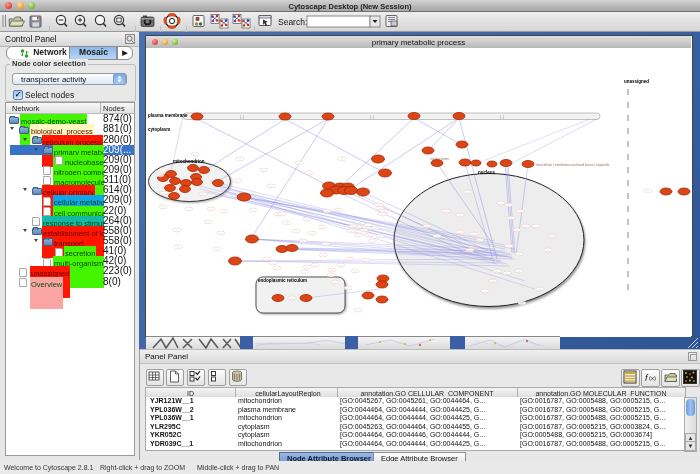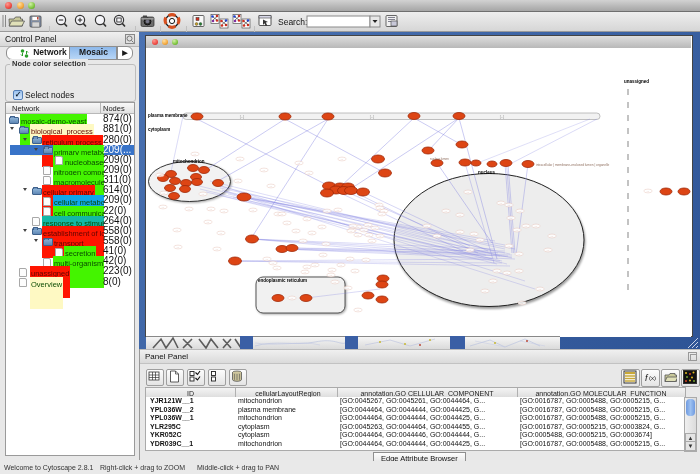--- a/index.html
+++ b/index.html
@@ -44,20 +44,21 @@
 .tabb{position:absolute;top:0;height:12px;line-height:12px;padding:0 7px;font-size:7.5px;color:#111;background:linear-gradient(#fdfdfd,#dfdfdf);border:1px solid #8e8e8e}
 #statusbar{left:0;top:461px;width:700px;height:13px;background:#e9e9e9;font-size:7px;color:#333}
 .st{position:absolute;top:3px}
 svg text{font-family:"Liberation Sans",sans-serif}
 </style></head><body>
 <div id="app">
 <div class="ab" id="titlebar">
  <div class="ab tl" style="left:5px;background:radial-gradient(circle at 35% 30%,#ff9890,#ee4a42 60%,#b2322c)"></div>
  <div class="ab tl" style="left:16.5px;background:radial-gradient(circle at 35% 30%,#ffe0a0,#f4a83c 60%,#c07a20)"></div>
  <div class="ab tl" style="left:28px;background:radial-gradient(circle at 35% 30%,#d2f0a8,#7ec63e 60%,#4e8c22)"></div>
+ <div class="ab" id="tbtitle">Cytoscape Desktop (New Session)</div>
 </div>
 <div class="ab" id="toolbar">
 <svg class="ab" style="left:0;top:0" width="700" height="19" viewBox="0 12 700 19">
 <g stroke="#888" fill="none">
           <path d="M3 15v12M5.5 15v12"></path>
         </g>
 <g>
  <path d="M9 19h5l1.5-2h5v2h2v7h-13z" fill="#c8c89a" stroke="#555" stroke-width="0.8"></path>
  <path d="M9 26l2.5-5h13l-2.5 5z" fill="#e0e0b8" stroke="#555" stroke-width="0.8"></path>
  <rect x="30" y="16" width="11" height="11" rx="1" fill="#8899b5" stroke="#444" stroke-width="0.8"></rect>
@@ -171,20 +172,27 @@
           <circle cx="2.5" cy="2" r="1.8" fill="#2aa02a"></circle>
           <circle cx="6.5" cy="7" r="1.8" fill="#2aa02a"></circle>
           <path d="M2.5 4v3l-1.5-1.5M6.5 5V2l1.5 1.5" stroke="#2aa02a" stroke-width="1" fill="none"></path>
         </svg>
         <span class="ab" style="left:25px;top:0;width:36px;text-align:center">Network</span>
         <div class="ab" id="mosaictab">Mosaic</div>
         <div class="ab" style="left:109px;top:0;width:16px;height:12px;text-align:center;font-size:7px;line-height:12px;border-left:1px solid #8e8e8e">▶</div>
       </div>
 <div class="ab" id="groupbox"></div>
       <div class="ab" id="gblabel">Node color selection</div>
+<div class="ab" id="combo">
+        <span class="ab" style="left:8px;top:0.5px">transporter activity</span>
+        <div class="ab" id="stepper"><svg width="11" height="10">
+            <path d="M5.5 1.5l2.2 3H3.3z" fill="#fff"></path>
+            <path d="M5.5 8.5l2.2-3H3.3z" fill="#fff"></path>
+          </svg></div>
+      </div>
 <div class="ab cbx">✓</div>
       <span class="ab" style="left:25px;top:57.5px;font-size:8.5px;color:#111">Select nodes</span>
 <div class="ab" id="treebox">
 <div class="ab" id="treehead">
           <span class="ab" style="left:6px;top:1px">Network</span>
           <span class="ab" style="left:97px;top:1px">Nodes</span>
           <div class="ab" style="left:94px;top:0;width:1px;height:10px;background:#b8b8b8"></div>
         </div>
 <div class="ab trow" style="top:11.2px">
           <div class="fold" style="left:3px"></div>
@@ -268,31 +276,32 @@
           <div class="tlab" style="left:47px;max-width:49px;overflow:hidden;background:#44f400;color:#0a4a00">multi-organism pre</div>
           <div class="tval" style="color:#111">42(0)</div>
         </div>
 <div class="ab trow" style="top:163.45px">
           <div class="file" style="left:13px"></div>
           <div class="tlab" style="left:24px;max-width:72px;overflow:hidden;background:#ff1500;color:#5e0500">unassigned</div>
           <div class="tval" style="color:#111">223(0)</div>
         </div>
 <div class="ab trow" style="top:173.6px">
           <div class="file" style="left:13px"></div>
-          <div class="tlab" style="left:24px;max-width:72px;overflow:hidden;background:#fef9c3;color:#0a4a00">Overview</div>
+          <div class="tlab" style="left:24px;max-width:72px;overflow:hidden;background:#fca5a5;color:#0a4a00">Overview</div>
           <div class="tval" style="color:#111">8(0)</div>
         </div>
 </div>
 </div>
     <div class="ab" id="mdi" style="left:139px;top:32px;width:561px;height:317px;background:linear-gradient(135deg,#4a72b2,#2e5496)">
 <div class="ab" style="left:6px;top:3px;width:546px;height:300px;border:1px solid #444;background:#fff">
 <div class="ab" style="left:0;top:0;width:545px;height:12px;background:linear-gradient(#dedede,#b8b8b8);border-bottom:1px solid #777">
           <div class="tl ab" style="left:6px;top:2.5px;width:6px;height:6px;background:radial-gradient(circle at 35% 30%,#ff9890,#ee4a42 60%,#b2322c)"></div>
           <div class="tl ab" style="left:16px;top:2.5px;width:6px;height:6px;background:radial-gradient(circle at 35% 30%,#ffe0a0,#f4a83c 60%,#c07a20)"></div>
           <div class="tl ab" style="left:26px;top:2.5px;width:6px;height:6px;background:radial-gradient(circle at 35% 30%,#d2f0a8,#7ec63e 60%,#4e8c22)"></div>
+          <div class="ab" style="left:0;top:1.5px;width:545px;text-align:center;font-size:8px;color:#111">primary metabolic process</div>
         </div>
 <svg class="ab" style="left:0;top:12px" width="545" height="289" viewBox="146 47 545 289">
           <rect x="146" y="47" width="545" height="289" fill="#fff"></rect>
           <rect x="183" y="112" width="417" height="6.5" rx="3.2" fill="#f2f2f2" stroke="#b0b0b0" stroke-width="0.8"></rect>
           <ellipse cx="489" cy="239" rx="95" ry="66.5" fill="#ededed" stroke="#222" stroke-width="1" filter="drop-shadow(1.5px 2px 1px rgba(0,0,0,0.4))"></ellipse>
           <ellipse cx="189.5" cy="180.5" rx="41" ry="20" fill="#f2f2f2" stroke="#222" stroke-width="0.9" filter="drop-shadow(1px 1.5px 1px rgba(0,0,0,0.35))"></ellipse>
           <rect x="256" y="276" width="89" height="36" rx="7" fill="#f1f1f1" stroke="#444" stroke-width="0.9" filter="drop-shadow(1px 1.5px 1px rgba(0,0,0,0.35))"></rect>
           <line x1="628" y1="88" x2="628" y2="292" stroke="#aaa" stroke-width="1.4" stroke-dasharray="6,7"></line>
           <line x1="197" y1="118" x2="329" y2="185" stroke="#7d7de0" stroke-width="0.8" opacity="0.5"></line>
           <line x1="285" y1="118" x2="204" y2="170" stroke="#7d7de0" stroke-width="0.8" opacity="0.5"></line>
@@ -727,19 +736,20 @@
           <span class="c2">mitochondrion</span>
           <span class="c3">[GO:0044464, GO:0044444, GO:0044425, G...</span>
           <span class="c4">[GO:0016787, GO:0005488, GO:0005215, G...</span>
         </div>
 </div>
 <div class="ab" id="vsb">
         <div class="ab" style="left:0.5px;top:1px;width:9px;height:17px;border-radius:4px;background:linear-gradient(90deg,#6f9ae0,#9cc0f0,#6f9ae0)"></div>
         <div class="ab" style="left:0;top:35px;width:9px;height:8px;background:#e4e4e4;border:0.5px solid #aaa;font-size:6px;text-align:center;line-height:8px;color:#333">▲</div>
         <div class="ab" style="left:0;top:43px;width:9px;height:8px;background:#e4e4e4;border:0.5px solid #aaa;font-size:6px;text-align:center;line-height:8px;color:#333">▼</div>
       </div>
+<div class="tabb" style="left:139px;top:103px;background:linear-gradient(#9cb8e0,#6f93cc);border-color:#4a6a9c;font-weight:bold;color:#0a1a33">Node Attribute Browser</div>
 <div class="tabb" style="left:233px;top:103px">Edge Attribute Browser</div>
 </div>
 <div class="ab" id="statusbar">
       <span class="st" style="left:4px">Welcome to Cytoscape 2.8.1</span>
       <span class="st" style="left:100px">Right-click + drag to ZOOM</span>
       <span class="st" style="left:197px">Middle-click + drag to PAN</span>
     </div>
 </div>
 </body></html>

